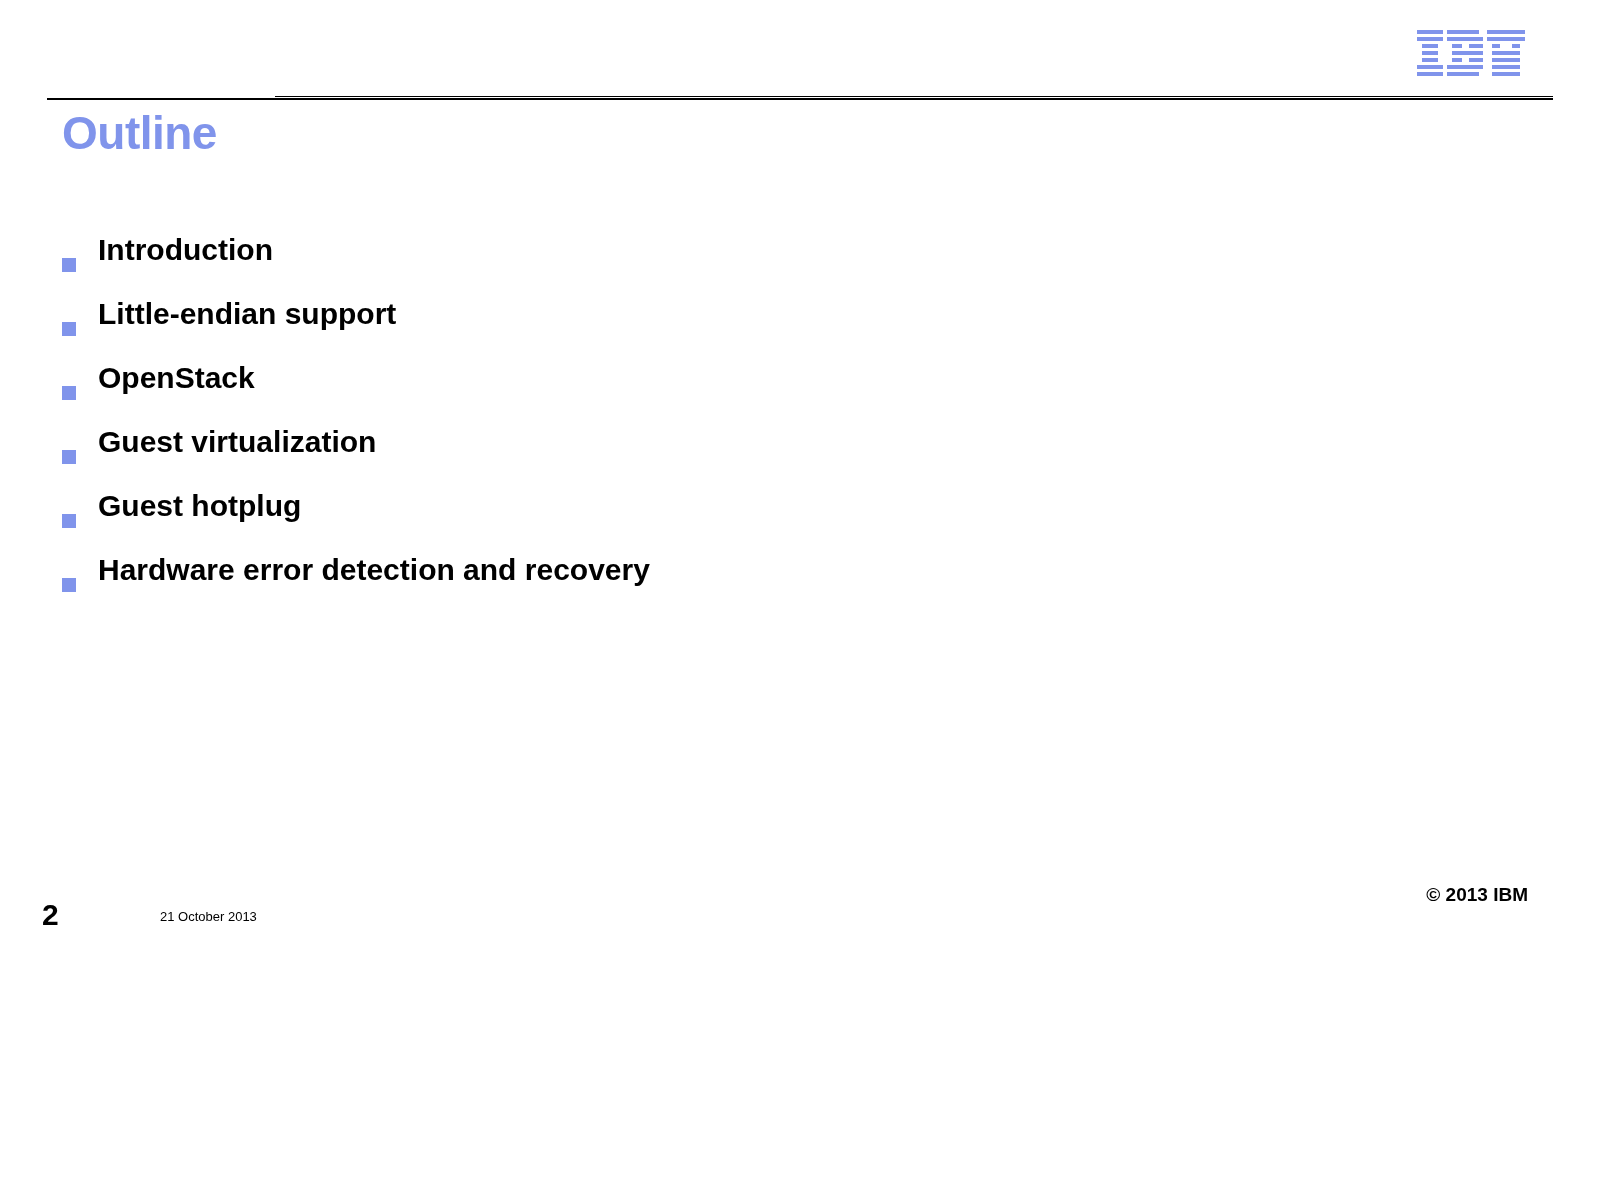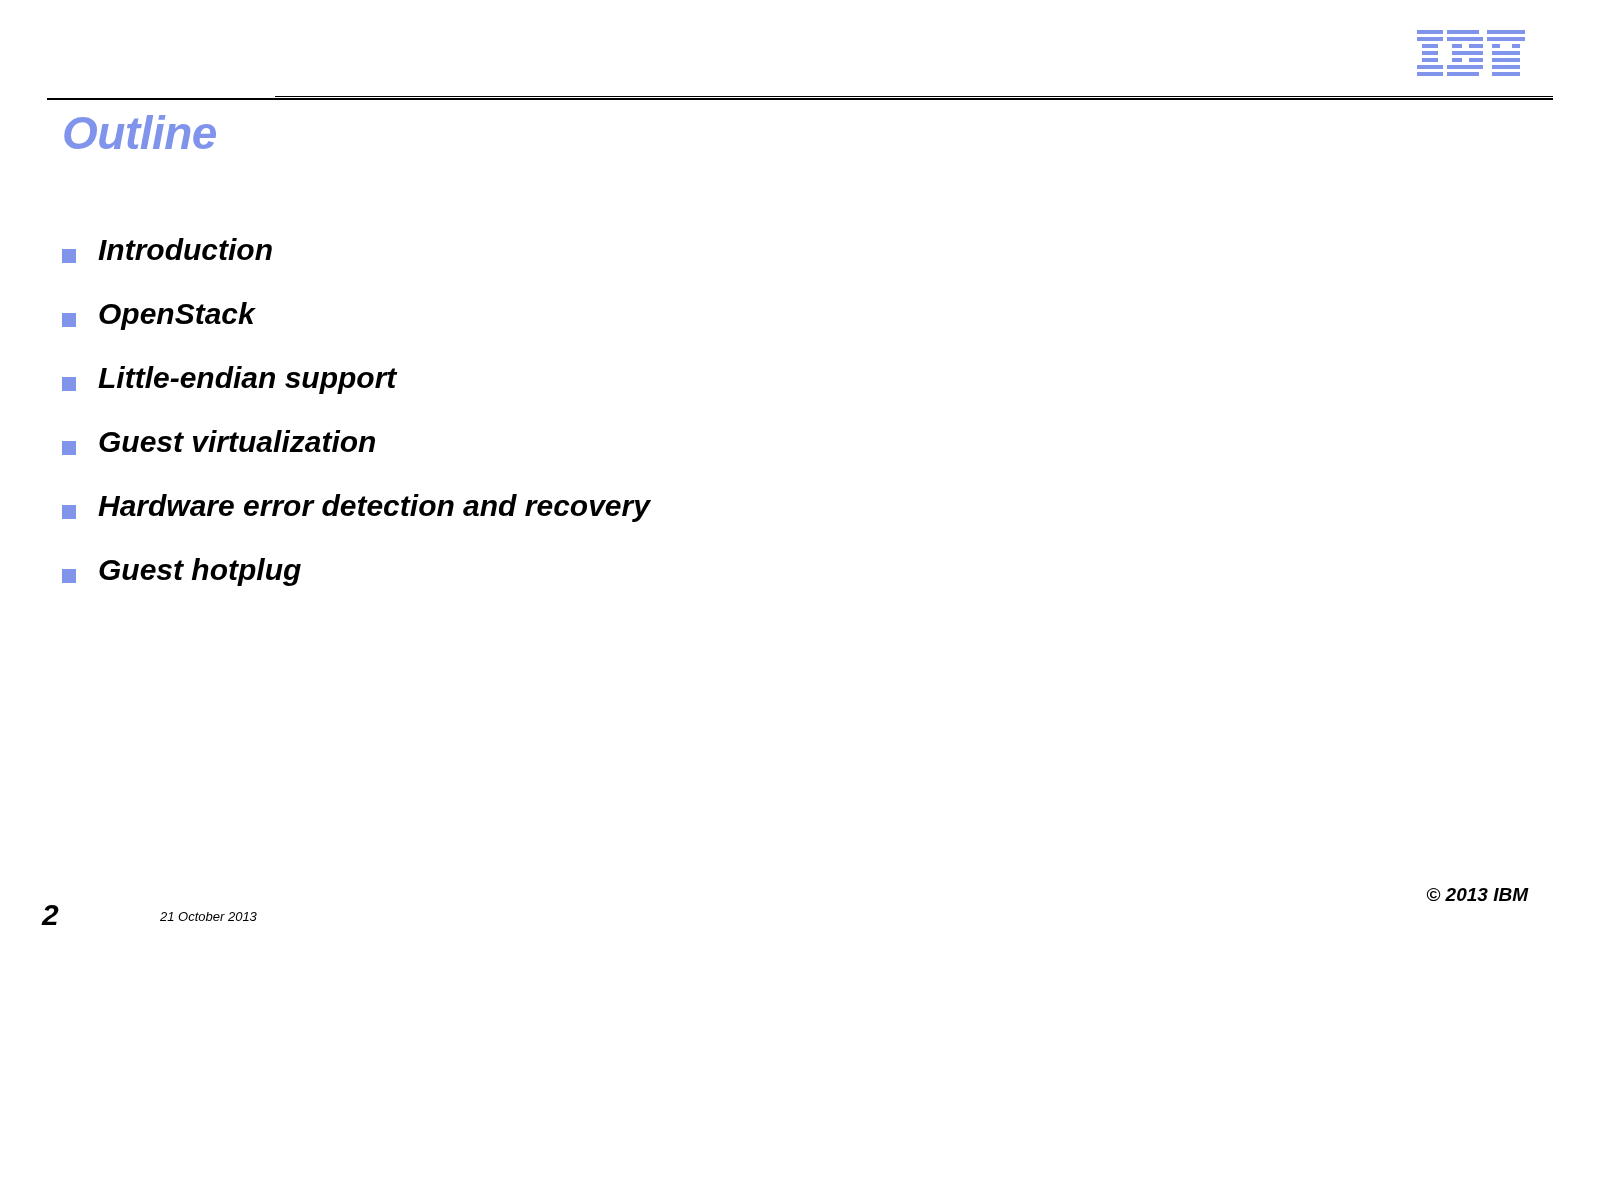--- a/index.html
+++ b/index.html
@@ -12,21 +12,20 @@
     background: #ffffff;
     font-family: "Liberation Sans", sans-serif;
     overflow: hidden;
   }
 
   .slide {
     position: relative;
     width: 1600px;
     height: 960px;
     background: #ffffff;
-    font-style: italic;
   }
 
   
   .logo {
     position: absolute;
     top: 30px;
     right: 75px;
     width: 108px;
     height: 46px;
   }
@@ -63,21 +62,21 @@
 
   
   .bullets {
     position: absolute;
     left: 62px;
     top: 228px;
     width: 1400px;
   }
   .bullet-row {
     display: flex;
-    align-items: center;
+    align-items: flex-end;
     margin-bottom: 20px;
     height: 44px;
   }
   .bullet-marker {
     width: 14px;
     height: 14px;
     background: #8094eb;
     margin-top: 11px;
     margin-right: 22px;
     flex: 0 0 auto;
@@ -161,41 +160,41 @@
 
   <div class="bullets">
 
     <div class="bullet-row">
       <span class="bullet-marker"></span>
       <span class="bullet-text">Introduction</span>
     </div>
 
     <div class="bullet-row">
       <span class="bullet-marker"></span>
+      <span class="bullet-text">Little-endian support</span>
+    </div>
+
+    <div class="bullet-row">
+      <span class="bullet-marker"></span>
       <span class="bullet-text">OpenStack</span>
     </div>
 
     <div class="bullet-row">
       <span class="bullet-marker"></span>
-      <span class="bullet-text">Little-endian support</span>
-    </div>
-
-    <div class="bullet-row">
-      <span class="bullet-marker"></span>
       <span class="bullet-text">Guest virtualization</span>
     </div>
 
     <div class="bullet-row">
       <span class="bullet-marker"></span>
+      <span class="bullet-text">Guest hotplug</span>
+    </div>
+
+    <div class="bullet-row">
+      <span class="bullet-marker"></span>
       <span class="bullet-text">Hardware error detection and recovery</span>
-    </div>
-
-    <div class="bullet-row">
-      <span class="bullet-marker"></span>
-      <span class="bullet-text">Guest hotplug</span>
     </div>
 
   </div>
 
   <div class="page-number">2</div>
   <div class="footer-date">21 October 2013</div>
   <div class="copyright">© 2013 IBM</div>
 
 </div>
 

